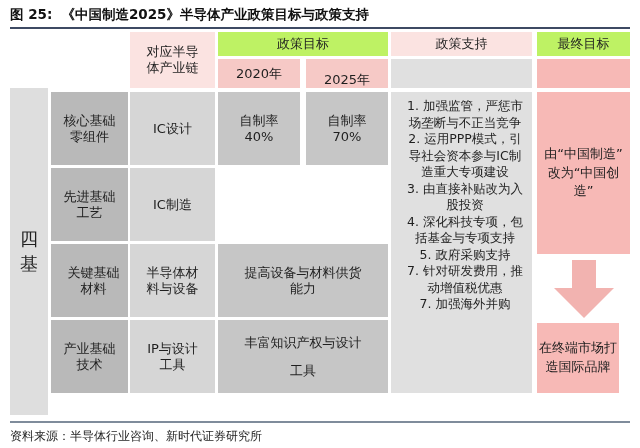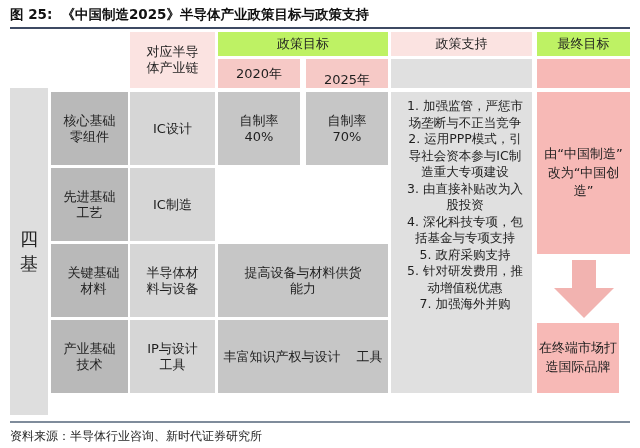--- a/index.html
+++ b/index.html
@@ -172,33 +172,33 @@
     </div>
 
     <div class="cell gray-dark f13" style="left:41px;top:290px;width:77px;height:73px;flex-direction:column;">
       <span>产业基础</span>
       <span>技术</span>
     </div>
     <div class="cell gray-light f13" style="left:120px;top:290px;width:85px;height:73px;flex-direction:column;">
       <span>IP与设计</span>
       <span>工具</span>
     </div>
-    <div class="cell gray-mid f13" style="left:208px;top:290px;width:170px;height:73px;flex-direction:row;gap:12px;">
+    <div class="cell gray-mid f13" style="left:208px;top:290px;width:170px;height:73px;flex-direction:column;gap:12px;">
       <span>丰富知识产权与设计</span>
       <span>工具</span>
     </div>
 
     <div class="cell gray-pale" style="left:381px;top:62px;width:141px;height:301px;align-items:flex-start;justify-content:flex-start;">
       <div style="padding:6px 6px 0 13px;font-size:12.5px;line-height:1.32;text-align:center;">
         <div>1. 加强监管，严惩市场垄断与不正当竞争</div>
         <div>2. 运用PPP模式，引导社会资本参与IC制造重大专项建设</div>
         <div>3. 由直接补贴改为入股投资</div>
         <div>4. 深化科技专项，包括基金与专项支持</div>
         <div>5. 政府采购支持</div>
-        <div>5. 针对研发费用，推动增值税优惠</div>
+        <div>7. 针对研发费用，推动增值税优惠</div>
         <div>7. 加强海外并购</div>
       </div>
     </div>
 
     <div class="cell pink-goal f13" style="left:527px;top:62px;width:93px;height:162px;">
       <span style="line-height:1.45;">由“中国制造”改为“中国创造”</span>
     </div>
 
     <div class="arrow-wrap">
       <div class="arrow">

